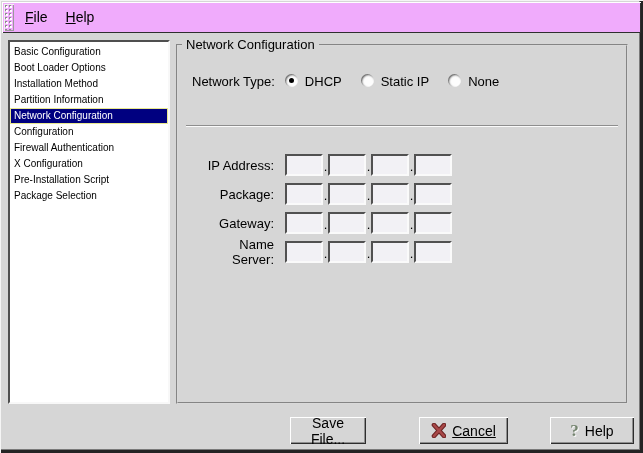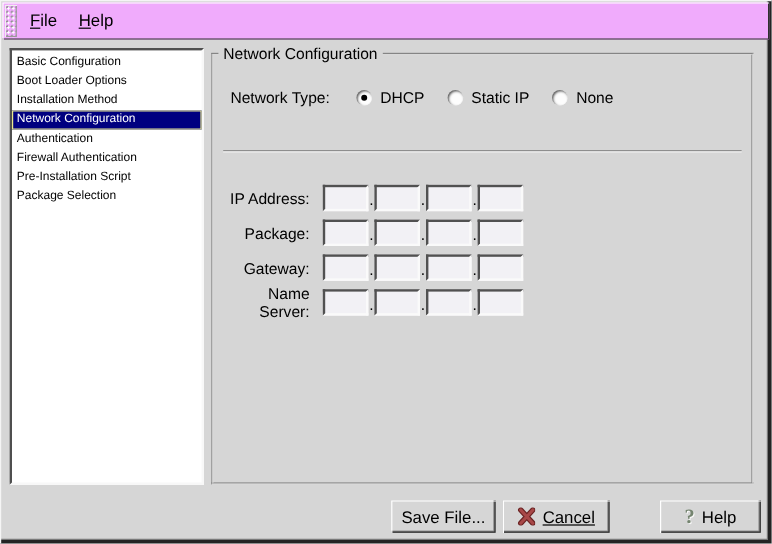--- a/index.html
+++ b/index.html
@@ -35,49 +35,49 @@
   
   .frame {
     position:absolute; left:176px; top:44px; width:452px; height:360px;
     border:2px groove #d9d9d9;
   }
   .frame-legend {
     position:absolute; top:-9px; left:4px; padding:0 4px; background:#d6d6d6;
     font-size:13px; line-height:16px;
   }
   .nettype-row { position:absolute; left:14px; top:28px; display:flex; align-items:center; font-size:13px; }
-  .nettype-label { margin-right:22px;text-align:right; }
-  .radio-option { display:flex; align-items:center; margin-right:19px; cursor:default; }
+  .nettype-label { margin-right:10px;text-align:right; }
+  .radio-option { display:flex; align-items:flex-start; margin-right:19px; cursor:default; }
   .radio {
     width:13px; height:13px; border-radius:50%; background:#fdfdfd; position:relative;
     box-shadow: inset 1px 1px 2px rgba(0,0,0,.65), inset -1px -1px 1px rgba(255,255,255,.95);
     margin-right:7px; flex:0 0 auto;
   }
   .radio.checked::after {
     content:""; position:absolute; left:4px; top:4px; width:5px; height:5px;
     border-radius:50%; background:#000;
   }
   .separator { position:absolute; left:8px; right:8px; top:79px; height:1px; background:#8e8e8e; box-shadow:0 1px 0 #fbfbfb; }
-  .fields { position:absolute; left:0; top:108px; right:0; }
+  .fields { position:absolute; left:16px; top:108px; right:0; }
   .field-row { display:flex; align-items:center; height:22px; margin-bottom:7px; font-size:13px; }
   .field-label { width:80px; text-align:right; margin-right:11px; flex:0 0 auto; }
   .octet {
     width:38px; height:22px; background:#f2f1f5; font-size:13px; padding:0 3px;
     border:2px solid; border-color:#515151 #fafafa #fafafa #515151;
     font-family:"Liberation Sans", sans-serif; color:#000;
   }
   .dot { width:5px; text-align:center; align-self:flex-end; line-height:19px; font-size:13px; }
   
   .btn {
     position:absolute; top:417px; height:27px; background:#d6d6d6; border:none;
     font-family:"Liberation Sans", sans-serif; font-size:14px; color:#000;
     display:flex; align-items:center; justify-content:center; gap:6px; cursor:default;
     box-shadow: inset 1px 1px 0 #ffffff, inset -1px -1px 0 #2e2e2e, inset -2px -2px 0 #8f8f8f;
   }
-  .btn-save { left:290px; width:87px;margin-left:36px; }
+  .btn-save { left:290px; width:76px; }
   .btn-cancel { left:419px; width:89px;text-decoration:underline; }
   .btn-help { left:550px; width:84px; }
   .x-icon { width:15px; height:15px; flex:0 0 auto; }
   .q-icon {
     font-family:"Liberation Serif", serif; font-weight:bold; font-size:17px; line-height:15px;
     color:#74846f; text-shadow:1px 1px 0 #fafafa; flex:0 0 auto;
   }
 </style>
 </head>
 <body>
@@ -89,23 +89,25 @@
     <div class="menu-items">
       <span class="menu-item">File</span>
       <span class="menu-item">Help</span>
     </div>
   </div>
 
   <div class="listbox">
     <div class="list-item">Basic Configuration</div>
     <div class="list-item">Boot Loader Options</div>
     <div class="list-item">Installation Method</div>
+    <div class="list-item">Partition Information</div>
     <div class="list-item selected">Network Configuration</div>
-    <div class="list-item">Authentication</div>
+    <div class="list-item">Configuration</div>
     <div class="list-item">Firewall Authentication</div>
+    <div class="list-item">X Configuration</div>
     <div class="list-item">Pre-Installation Script</div>
     <div class="list-item">Package Selection</div>
   </div>
 
   <div class="frame">
     <span class="frame-legend">Network Configuration</span>
 
     <div class="nettype-row">
       <span class="nettype-label">Network Type:</span>
       <span class="radio-option">

